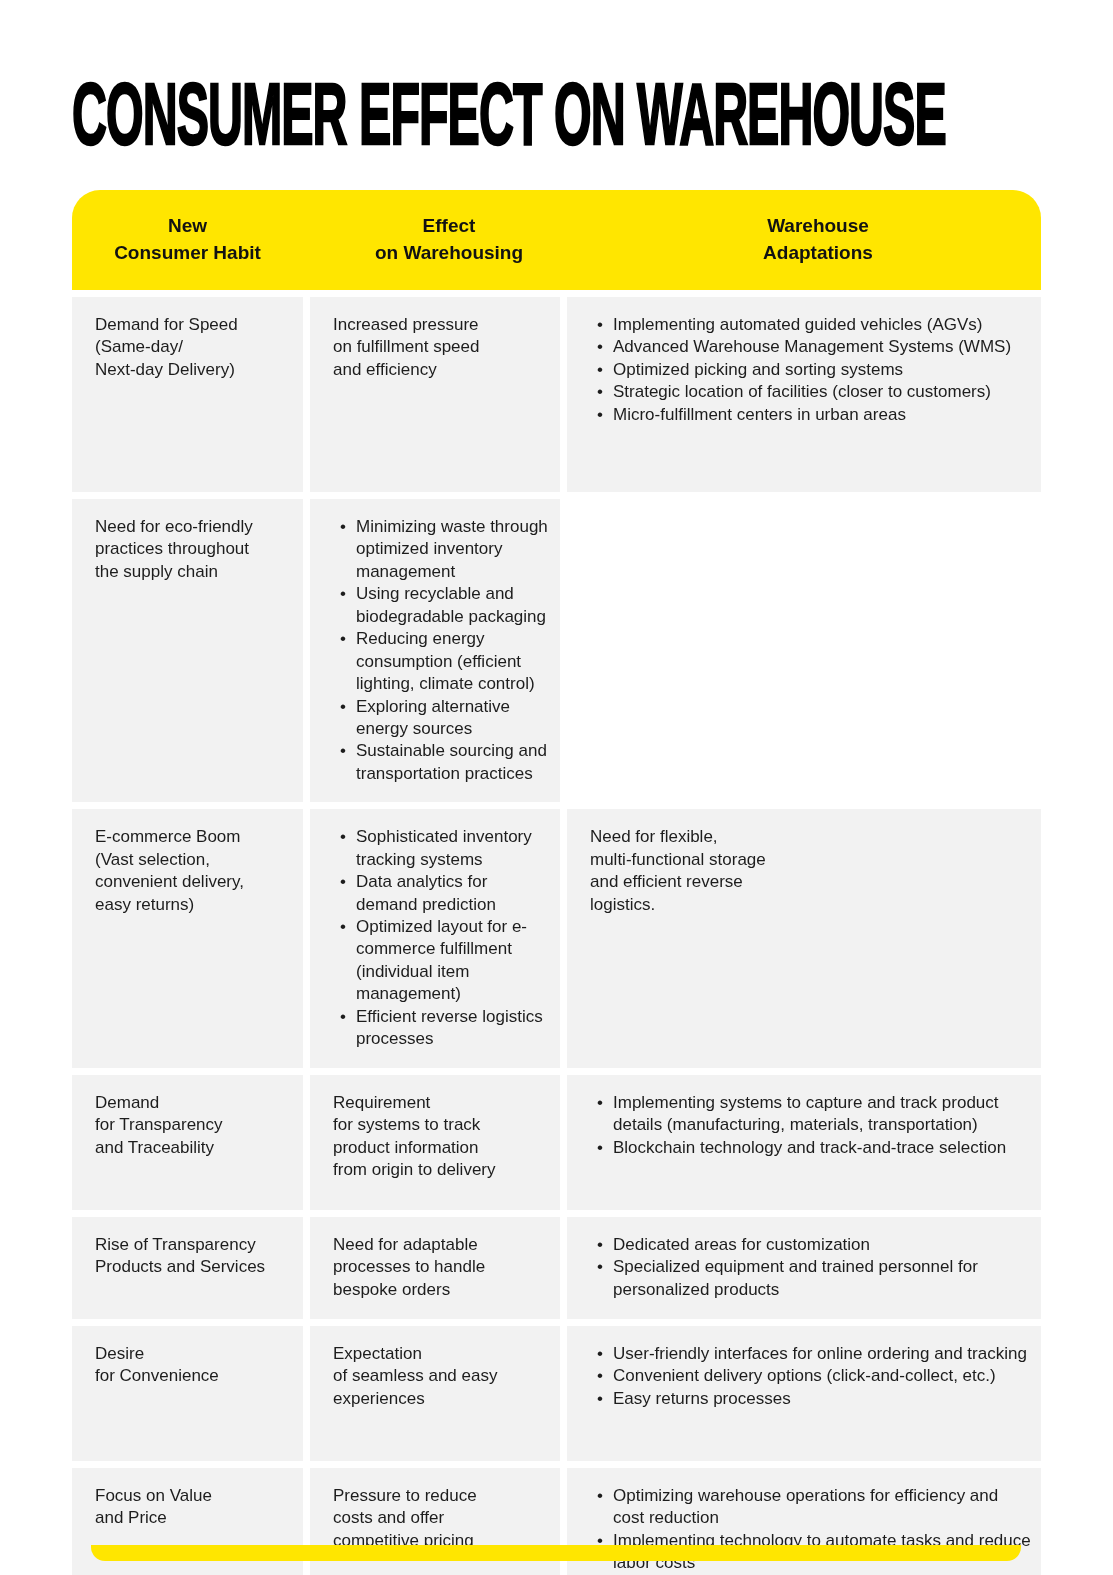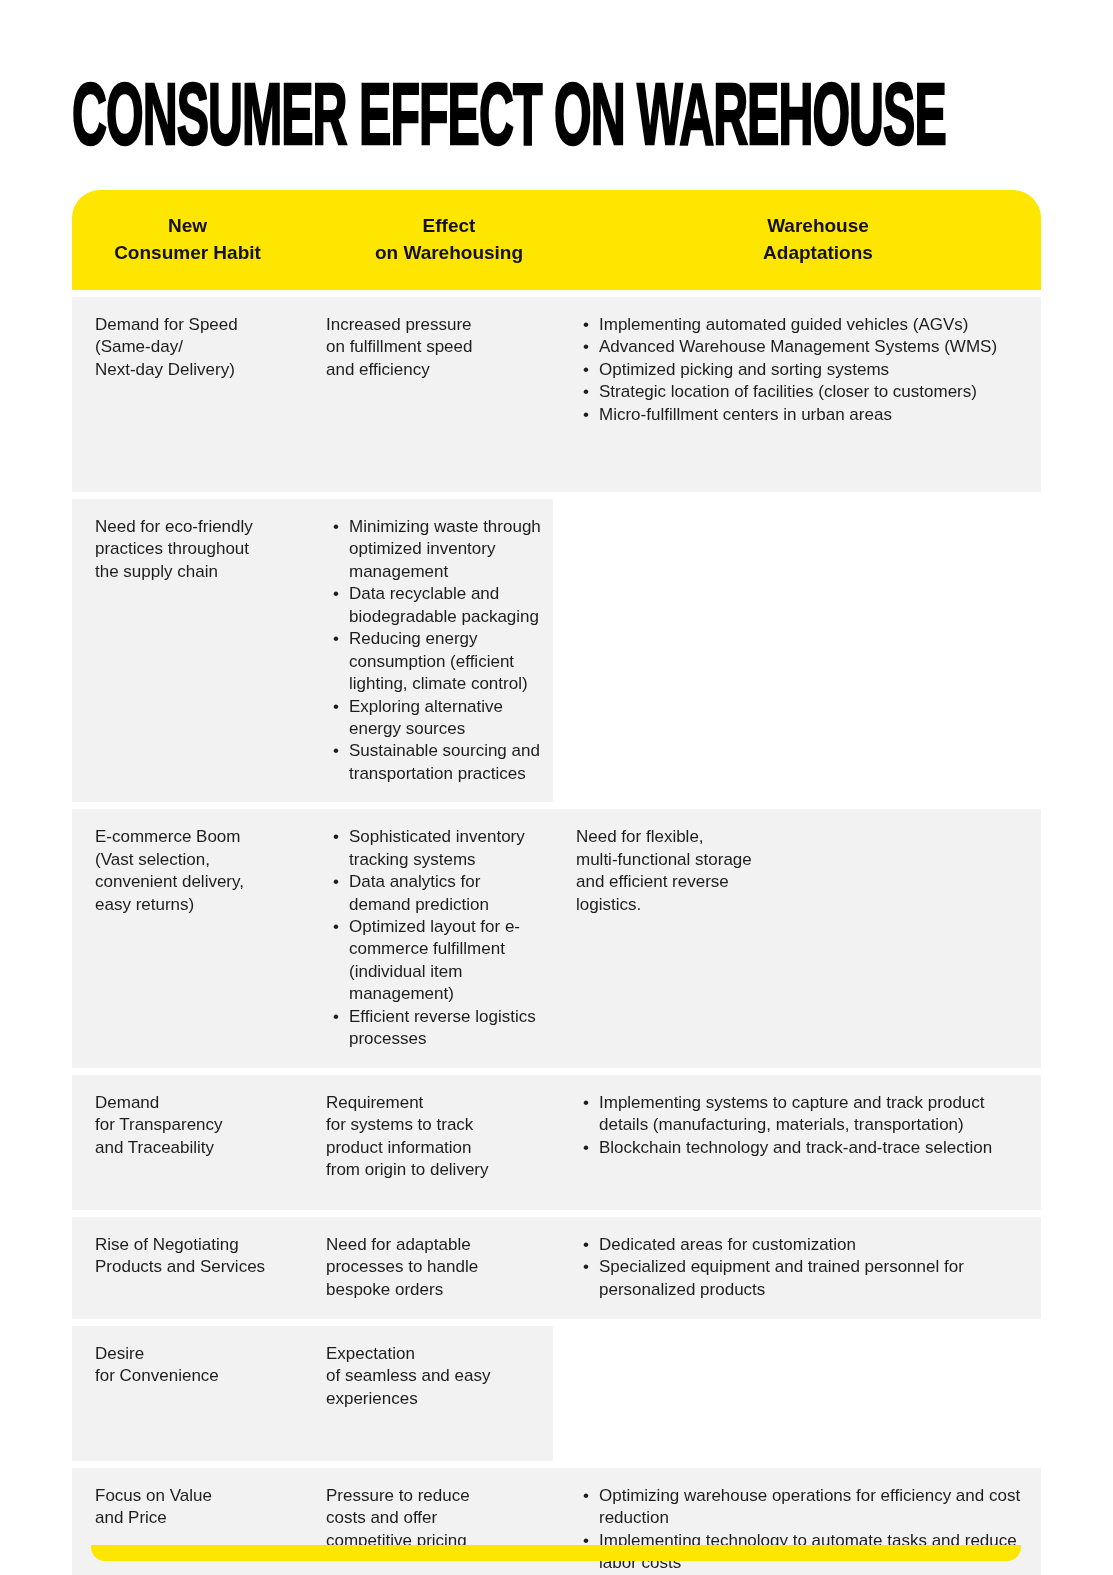--- a/index.html
+++ b/index.html
@@ -44,20 +44,21 @@
     font-weight: bold;
     font-size: 19px;
     line-height: 1.4;
     white-space: pre-line;
     color: #121212;
   }
 
   .row {
     display: grid;
     grid-template-columns: 231px 250px 1fr;
+    gap: 7px;
     margin-top: 7px;
   }
   .cell {
     background: var(--cellbg);
     font-size: 17px;
     line-height: 1.32;
   }
   .habit, .effect {
     padding: 17px 20px 17px 23px;
     white-space: pre-line;
@@ -121,21 +122,21 @@
     </div>
   </section>
 
   <section class="row r2">
     <div class="cell effect">Need for eco-friendly
 practices throughout
 the supply chain</div>
     <div class="cell adaptations">
       <ul class="adapt-list">
         <li>Minimizing waste through optimized inventory management</li>
-        <li>Data recyclable and biodegradable packaging</li>
+        <li>Using recyclable and biodegradable packaging</li>
         <li>Reducing energy consumption (efficient lighting, climate control)</li>
         <li>Exploring alternative energy sources</li>
         <li>Sustainable sourcing and transportation practices</li>
       </ul>
     </div>
   </section>
 
   <section class="row r3">
     <div class="cell habit">E-commerce Boom
 (Vast selection,
@@ -165,39 +166,46 @@
 from origin to delivery</div>
     <div class="cell adaptations">
       <ul class="adapt-list">
         <li>Implementing systems to capture and track product details (manufacturing, materials, transportation)</li>
         <li>Blockchain technology and track-and-trace selection</li>
       </ul>
     </div>
   </section>
 
   <section class="row r5">
-    <div class="cell habit">Rise of Negotiating
+    <div class="cell habit">Rise of Transparency
 Products and Services</div>
     <div class="cell effect">Need for adaptable
 processes to handle
 bespoke orders</div>
     <div class="cell adaptations">
       <ul class="adapt-list">
         <li>Dedicated areas for customization</li>
         <li>Specialized equipment and trained personnel for personalized products</li>
       </ul>
     </div>
   </section>
 
   <section class="row r6">
     <div class="cell habit">Desire
 for Convenience</div>
     <div class="cell effect">Expectation
 of seamless and easy
 experiences</div>
+    <div class="cell adaptations">
+      <ul class="adapt-list">
+        <li>User-friendly interfaces for online ordering and tracking</li>
+        <li>Convenient delivery options (click-and-collect, etc.)</li>
+        <li>Easy returns processes</li>
+      </ul>
+    </div>
   </section>
 
   <section class="row r7">
     <div class="cell habit">Focus on Value
 and Price</div>
     <div class="cell effect">Pressure to reduce
 costs and offer
 competitive pricing</div>
     <div class="cell adaptations">
       <ul class="adapt-list">

